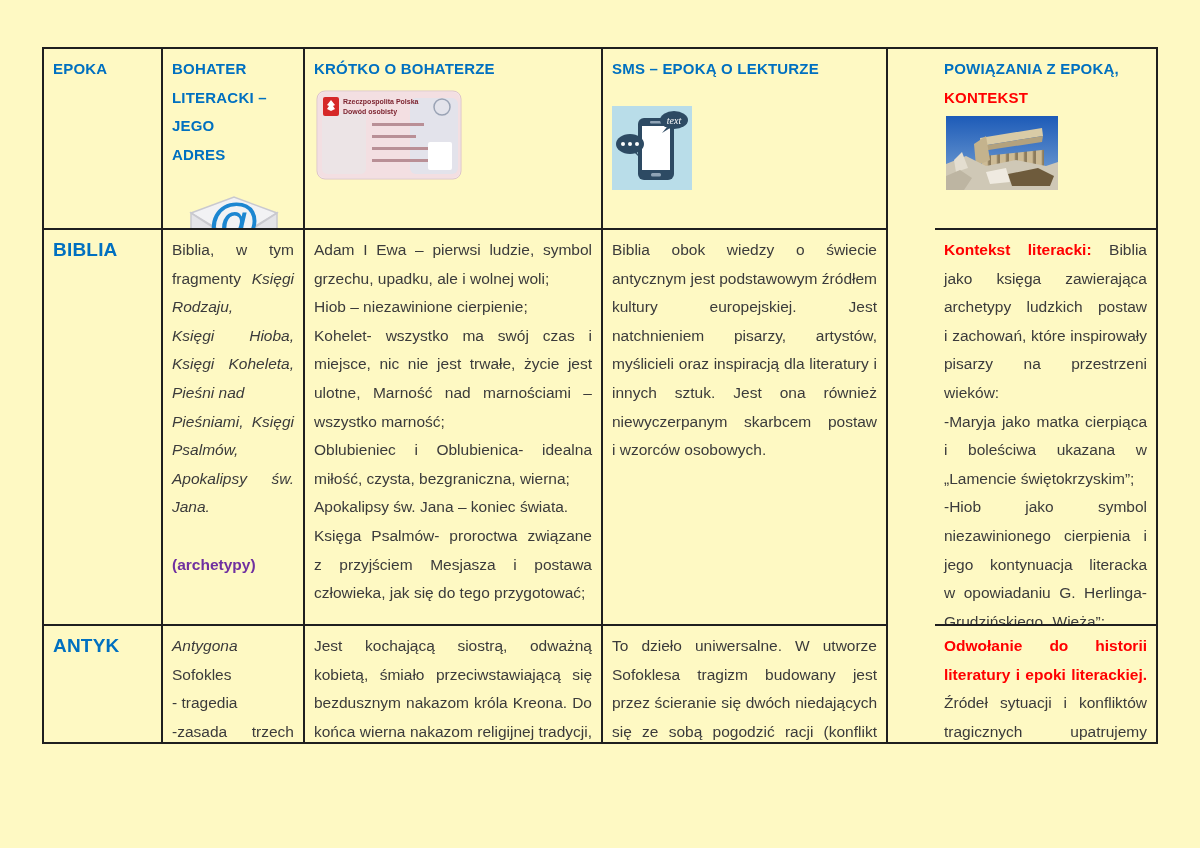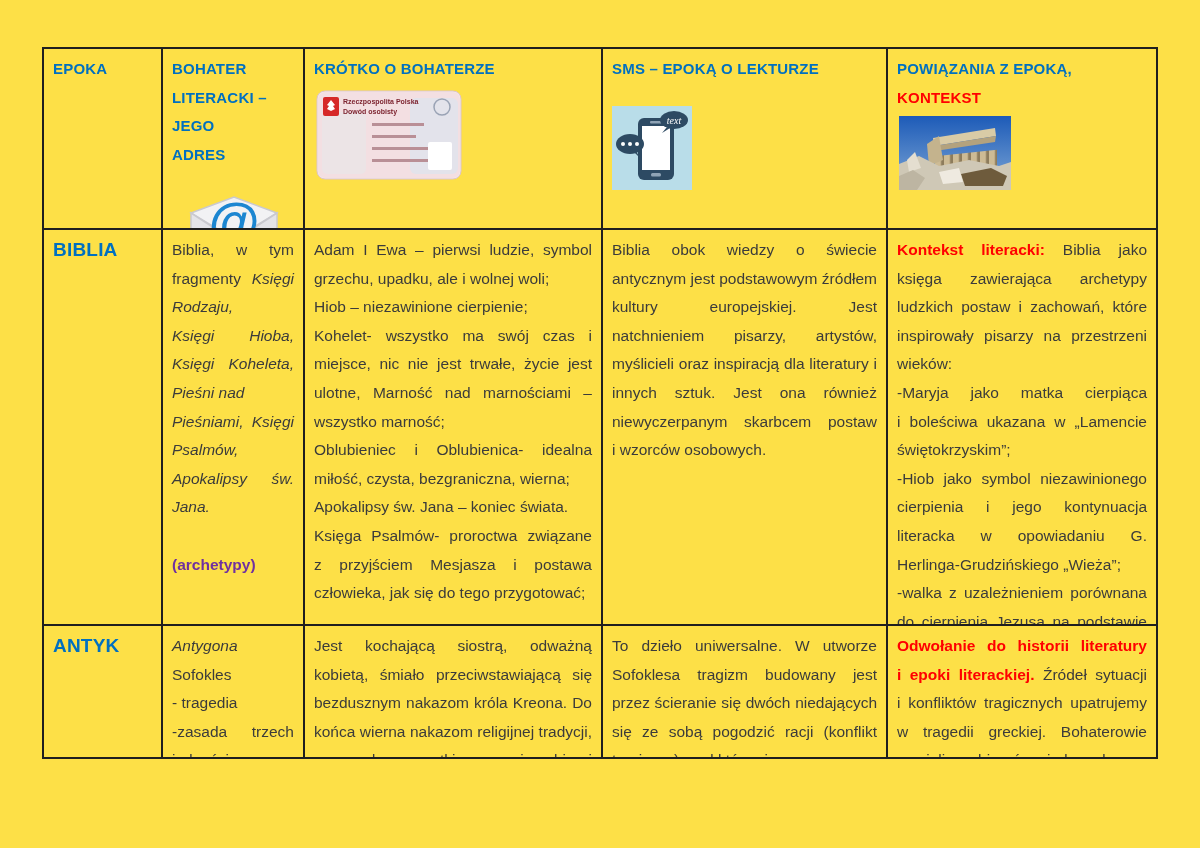--- a/index.html
+++ b/index.html
@@ -1,35 +1,35 @@
 <!DOCTYPE html>
 <html><head>
 <meta charset="utf-8">
 <style>
   html,body{margin:0;padding:0;}
   body{
     width:1200px;height:848px;background:#ffffff;overflow:hidden;
     font-family:"Liberation Sans", sans-serif;
   }
-  .page{position:relative;width:1200px;height:848px;background:#fde047;}
+  .page{position:relative;width:1200px;height:848px;background:#fef9c3;}
   .doc-table{
     position:absolute;left:42px;top:47px;width:1112px;
     border:2px solid #1f1f1f;
   }
   .row{display:grid;grid-template-columns:119px 142px 298px 285px 268px;}
   .cell{
     border-right:2px solid #1f1f1f;border-bottom:2px solid #1f1f1f;
     padding:6px 9px 4px 9px;overflow:hidden;box-sizing:border-box;
     color:#3b3b3b;font-size:15.5px;line-height:28.6px;
   }
-  .row .cell:last-child{border-right:none;}
+  .row .cell:last-child{border-right:none;margin-left:47px;}
   .row:last-child .cell{border-bottom:none;}
   .row-header .cell{height:181px;}
   .row-biblia .cell{height:396px;}
-  .row-antyk .cell{height:131px;}
+  .row-antyk .cell{height:116px;}
   .p{text-align:justify;min-height:28.6px;margin:0;}
   .p:last-child{}
   .hdr .p{text-align:left;}
   .s-n{}
   .s-i{font-style:italic;}
   .s-h{font-weight:bold;color:#0070C0;font-size:15px;letter-spacing:.2px;}
   .s-rh{font-weight:bold;color:#FF0000;font-size:15px;letter-spacing:.2px;}
   .s-rb{font-weight:bold;color:#FF0000;}
   .s-pb{font-weight:bold;color:#7030A0;}
   .row-label .p{text-align:left;}

